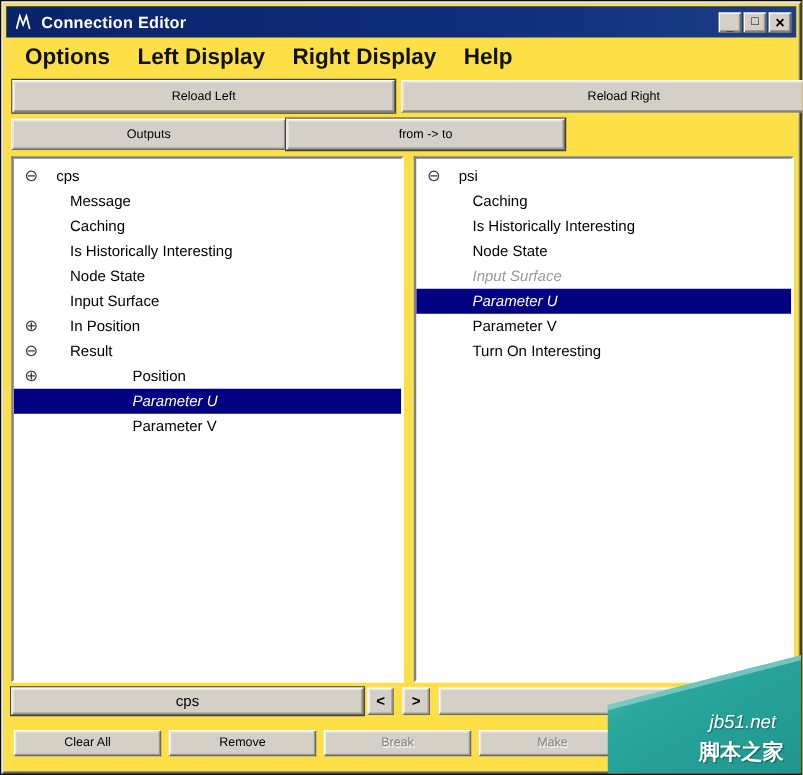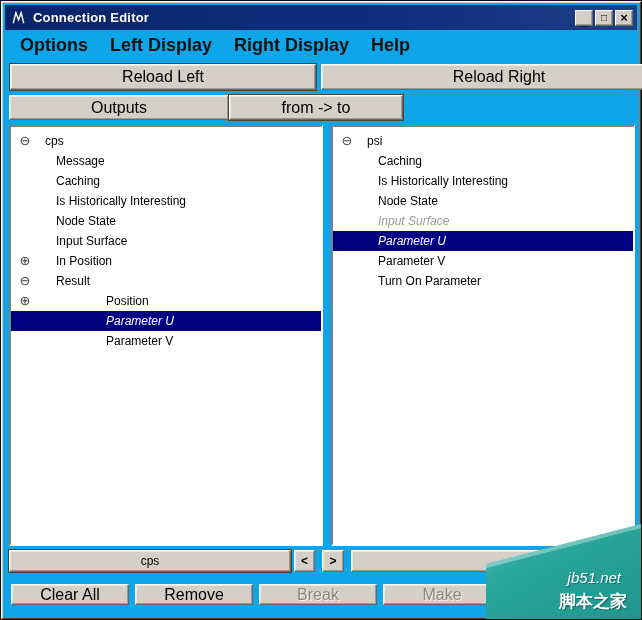--- a/index.html
+++ b/index.html
@@ -2,21 +2,21 @@
 <html><head>
 <meta charset="utf-8">
 <style>
   * { box-sizing: border-box; margin: 0; padding: 0; }
   html,body { width:642px; height:620px; overflow:hidden; }
   body {
     font-family: "Liberation Sans", "DejaVu Sans", sans-serif;
     background:#d4d0c8;
   }
   .window{
-    position:relative; width:642px; height:620px; background:#0ea5e9;
+    position:relative; width:642px; height:620px; background:#fde047;
     box-shadow: inset 1px 1px 0 #ffffff, inset -1px -1px 0 #404040,
                 inset 2px 2px 0 #d4d0c8, inset -2px -2px 0 #808080;
     border:1px solid #0c0c0c;
   }
   
   .titlebar{
     position:absolute; left:4px; top:4px; right:4px; height:25px;
     background:linear-gradient(90deg,#0a246a 0%,#0f2d7c 60%,#1c3f86 100%);
     display:flex; align-items:center; padding:0 4px; color:#fff;
   }
@@ -33,35 +33,35 @@
   .tb-btn .glyph-min{ align-self:flex-end; line-height:6px; }
   .tb-btn .glyph-close{ font-size:13px; line-height:13px; }
   
   .menubar{
     position:absolute; left:4px; top:29px; right:4px; height:31px;
     display:flex; align-items:center; padding-left:4px;
   }
   .menu-item{ font-size:18px; font-weight:bold; color:#111; padding:0 11px; cursor:default; }
   
   .btn{
-    background:#d4d0c8; color:#000; font-size:16px;
+    background:#d4d0c8; color:#000; font-size:10px;
     font-family:"Liberation Sans","DejaVu Sans",sans-serif;
     border:1px solid; border-color:#ffffff #6a675f #6a675f #ffffff;
     box-shadow: inset -1px -1px 0 #9d9a92, inset 1px 1px 0 #ece9e3;
     display:flex; align-items:center; justify-content:center;
     cursor:default; position:absolute;
   }
   .btn.default{ box-shadow: 0 0 0 1px #45443f, inset -1px -1px 0 #9d9a92, inset 1px 1px 0 #ece9e3; }
   .btn.disabled span{ color:#8a877f; text-shadow:1px 1px 0 #f2f1ee; }
   
   .reload-left  { left:9px;  top:63px; width:306px; height:26px; }
   .reload-right { left:320px; top:63px; width:356px; height:26px; }
   
   .hdr-outputs { left:8px;   top:94px; width:220px; height:25px; }
-  .hdr-fromto  { left:228px; top:94px; width:174px; height:25px; }
+  .hdr-fromto  { left:228px; top:94px; width:223px; height:25px; }
   .hdr-inputs  { left:415px; top:94px; width:218px; height:25px; }
   
   .tree-panel{
     position:absolute; top:124px; height:421px; background:#ffffff;
     border:2px solid; border-color:#808080 #ffffff #ffffff #808080;
     padding-top:4px; overflow:hidden;
   }
   .tree-left { left:8px;  width:314px; }
   .tree-right{ left:330px; width:304px; }
   .tree-row{ position:relative; height:20px; line-height:20px; font-size:12px; color:#000; width:100%; }
@@ -241,21 +241,21 @@
         <span class="tree-label">Parameter U</span>
       </div>
 
       <div class="tree-row level1">
         <span class="expander"></span>
         <span class="tree-label">Parameter V</span>
       </div>
 
       <div class="tree-row level1">
         <span class="expander"></span>
-        <span class="tree-label">Turn On Parameter</span>
+        <span class="tree-label">Turn On Interesting</span>
       </div>
     </div>
 
   <div class="btn default left-field">
     <span>cps</span>
   </div>
   <button class="btn prev-btn">
     <span>&lt;</span>
   </button>
   <button class="btn next-btn">

